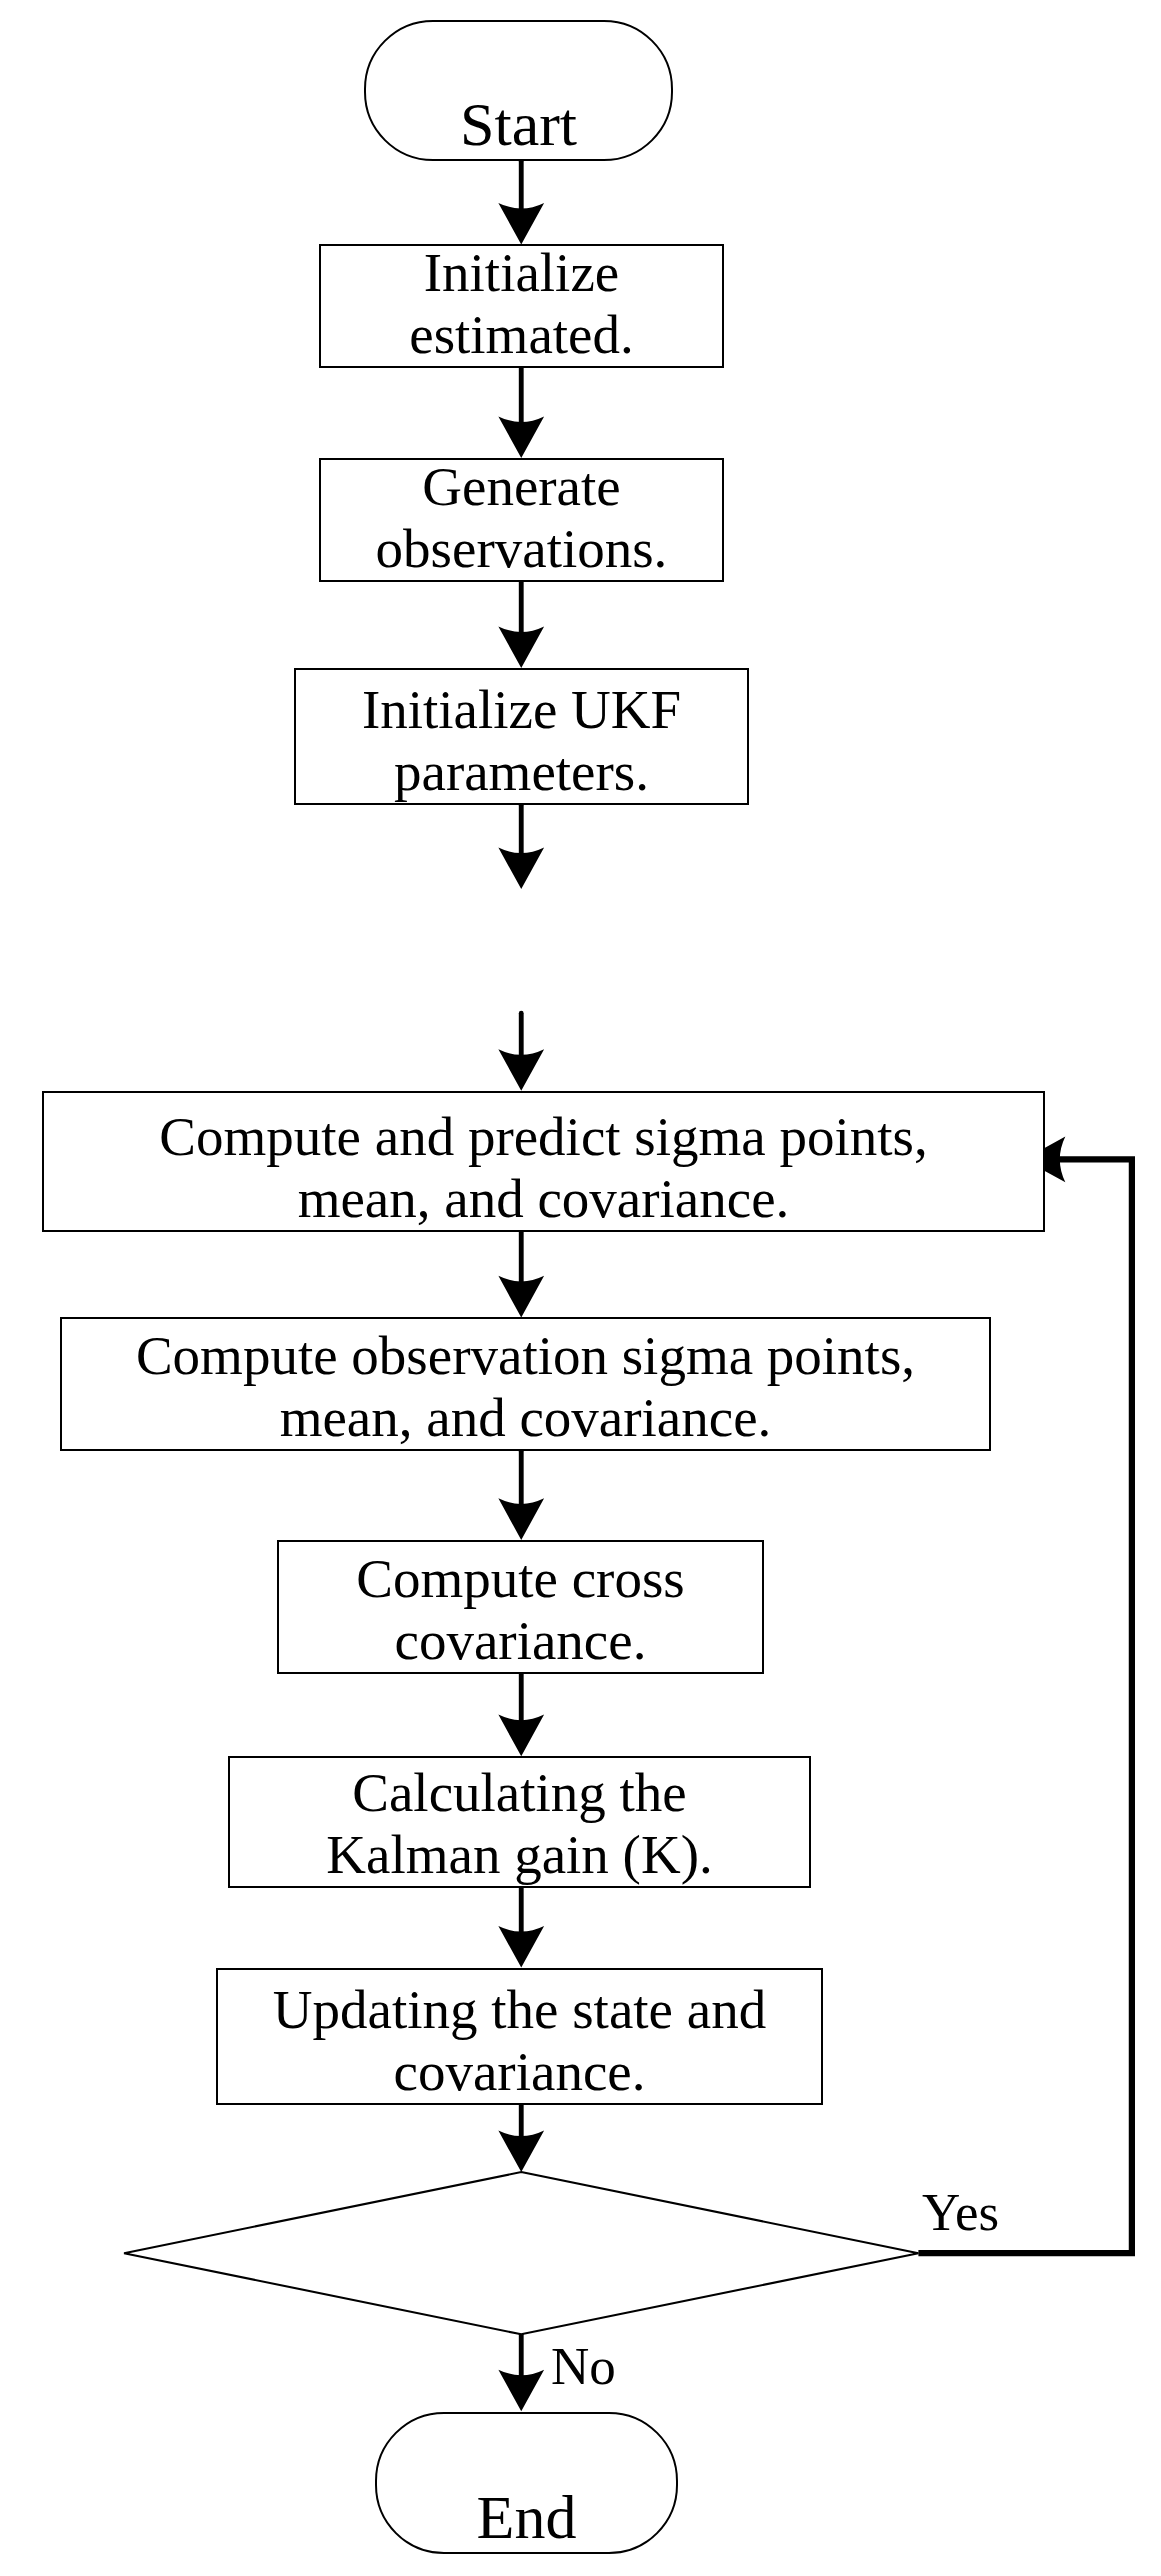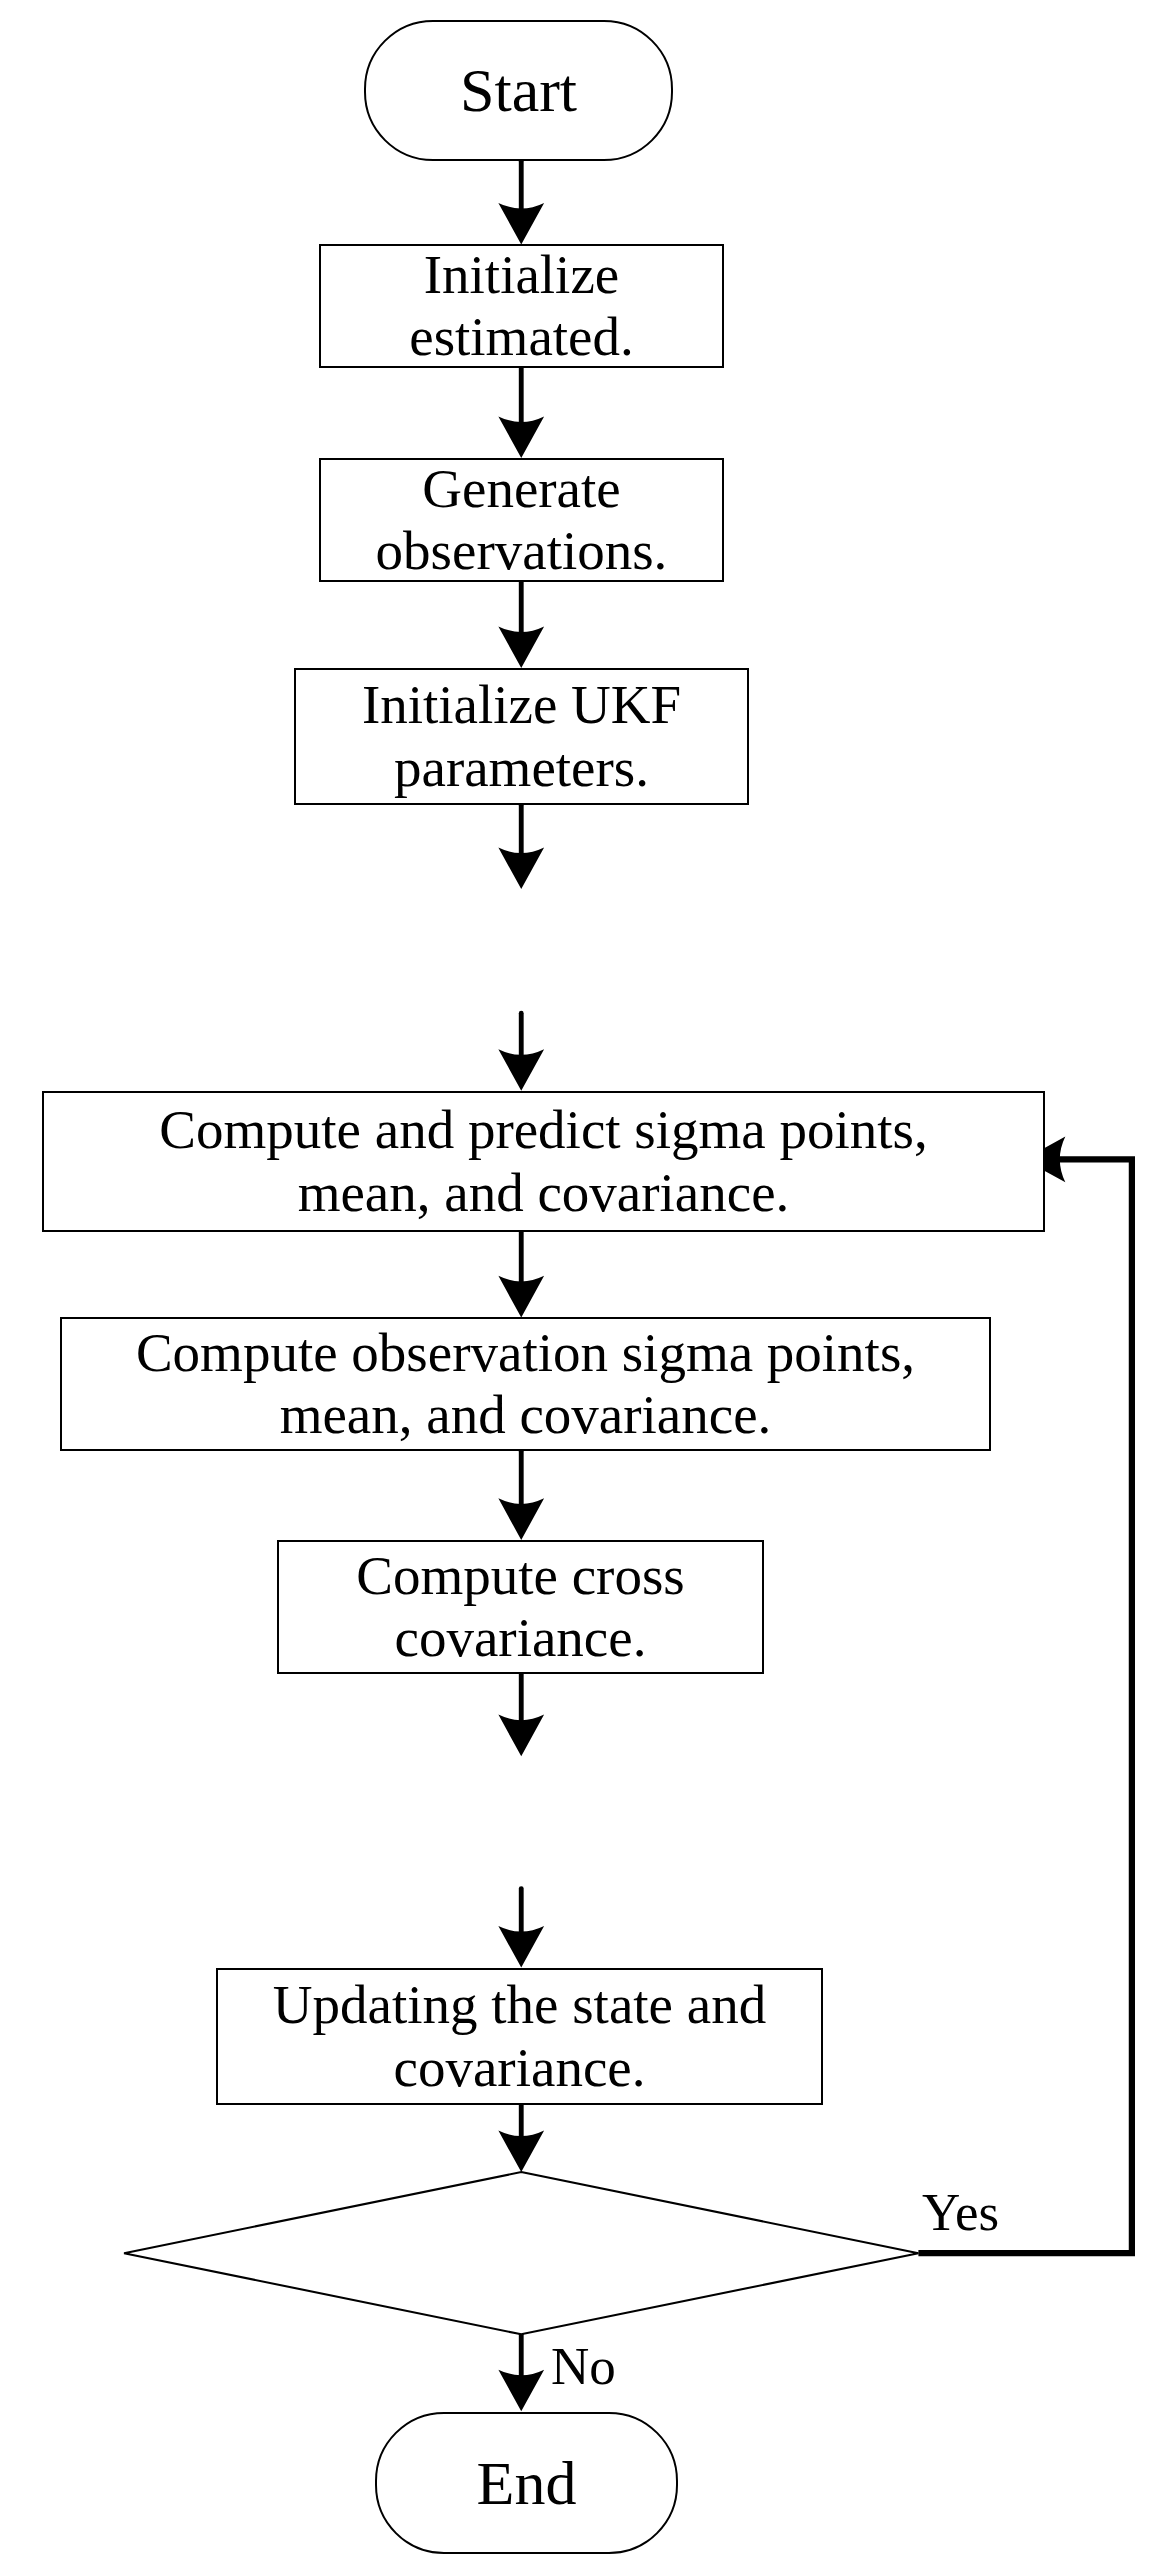--- a/index.html
+++ b/index.html
@@ -2,21 +2,21 @@
 <html style="font-size:11px"><head>
 <meta charset="utf-8">
 <style>
   html,body{margin:0;padding:0;background:#ffffff;}
   body{width:1161px;height:2576px;font-family:"Liberation Serif","DejaVu Serif",serif;color:#000;}
   .canvas{position:relative;width:1161px;height:2576px;background:#fff;overflow:hidden;}
   svg.overlay{position:absolute;left:0;top:0;width:1161px;height:2576px;}
   .node{
     position:absolute;box-sizing:border-box;
     border:2.8px solid #000;background:#fff;
-    display:flex;align-items:center;justify-content:center;
+    display:flex;align-items:flex-end;justify-content:center;
     text-align:center;font-size:55px;line-height:1.13;
     white-space:pre-line;
   }
   .terminator{border-width:2.1px;border-radius:69px;font-size:62px;}
   .decision-label{
     position:absolute;display:flex;align-items:center;justify-content:center;
     text-align:center;font-size:57px;background:transparent;border:none;
   }
   .edge-label{position:absolute;font-size:53px;line-height:1;}
 </style>
@@ -89,20 +89,24 @@
   <div class="node" style="left:60px;top:1317px;width:931px;height:134px;">
     <span>Compute observation sigma points,
 mean, and covariance.</span>
   </div>
 
   <div class="node" style="left:277px;top:1540px;width:487px;height:134px;">
     <span>Compute cross
 covariance.</span>
   </div>
 
+  <div class="node" style="left:228px;top:1756px;width:583px;height:132px;">
+    <span>Calculating the
+Kalman gain (K).</span>
+  </div>
 
   <div class="node" style="left:216px;top:1968px;width:607px;height:137px;">
     <span>Updating the state and
 covariance.</span>
   </div>
 
 
   <div class="edge-label" style="left:922px;top:2186px;">
     <span>Yes</span>
   </div>

